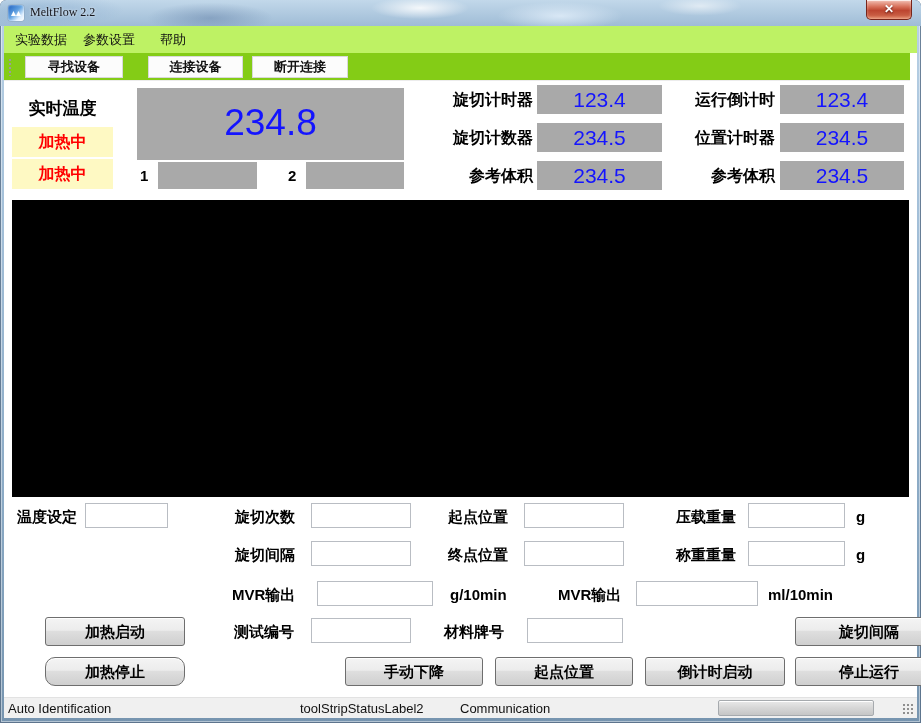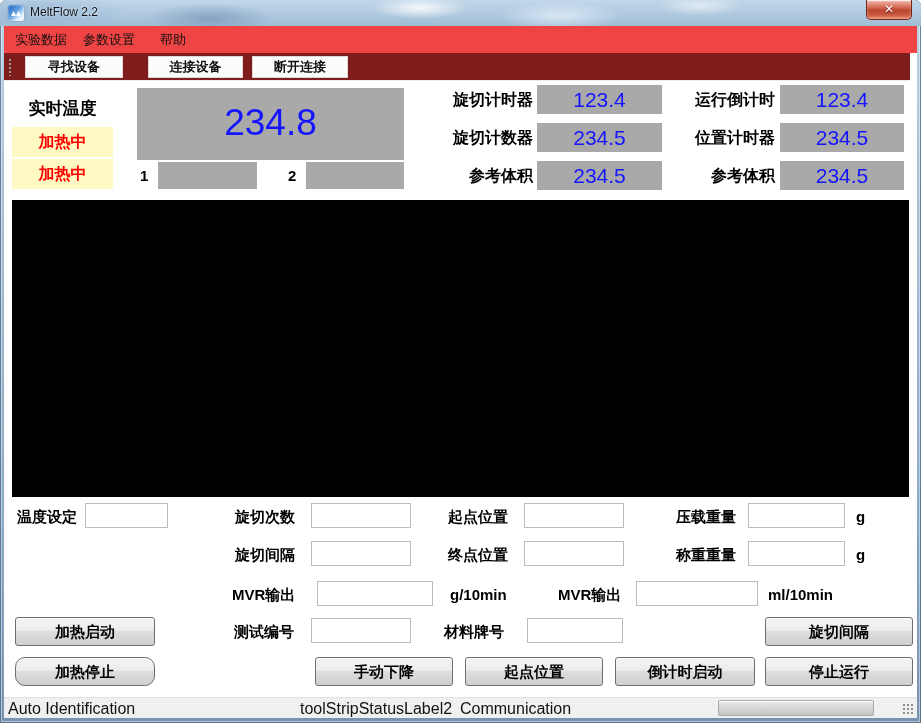--- a/index.html
+++ b/index.html
@@ -15,20 +15,21 @@
   }
   .titlebar {
     position:absolute; left:0; top:0; right:0; height:26px; border-radius:6px 6px 0 0;
     background:
       radial-gradient(70px 16px at 420px 8px, rgba(255,255,255,.85), transparent 70%),
       radial-gradient(90px 20px at 560px 16px, rgba(235,245,255,.7), transparent 70%),
       radial-gradient(60px 14px at 700px 6px, rgba(255,255,255,.55), transparent 70%),
       radial-gradient(90px 22px at 210px 18px, rgba(70,100,145,.35), transparent 70%),
       radial-gradient(120px 24px at 40px 10px, rgba(120,160,200,.45), transparent 70%),
       linear-gradient(180deg,#c2d8ea,#9fbcd6);
+    font-family: Liberation Serif, serif;
   }
   .app-icon {
     position:absolute; left:8px; top:5px; width:16px; height:16px; border-radius:3px;
     background:linear-gradient(135deg,#1d5fc0 0%,#5fa0e0 45%,#dceeff 75%,#ffffff 100%);
     box-shadow:0 0 1px rgba(0,0,0,.6), inset 0 0 2px rgba(255,255,255,.8);
   }
   .app-icon::after{ content:""; position:absolute; left:3px; top:6px; width:10px; height:5px;
     background:#fff; clip-path:polygon(0 100%,25% 0,50% 100%,75% 0,100% 100%); }
   .title-text { position:absolute; left:30px; top:5px; font-size:12px; color:#14141a; text-shadow:0 0 3px rgba(255,255,255,.9); }
   .close-btn {
@@ -36,23 +37,23 @@
     border:1px solid #77251a; border-top:none; border-radius:0 0 5px 5px;
     background:linear-gradient(180deg,#f3c0b4 0%,#d7705a 35%,#bd4530 55%,#c85c42 80%,#e89170 100%);
     box-shadow:inset 0 1px 0 rgba(255,255,255,.7), inset 0 0 3px rgba(255,255,255,.4);
     color:#fff; font-size:12px; font-weight:bold; text-align:center; line-height:18px;
     text-shadow:0 1px 2px rgba(60,0,0,.8); cursor:pointer;
   }
 
   
   .client { position:absolute; left:4px; right:4px; top:26px; bottom:5px; background:#fff; }
 
-  .menubar { position:absolute; left:0; top:0; right:0; height:27px; background:#ef4444; }
+  .menubar { position:absolute; left:0; top:0; right:0; height:27px; background:#bef264; }
   .menu-item { position:absolute; top:0; height:27px; line-height:27px; font-size:13px; color:#111; padding:0 4px; cursor:default; }
-  .toolbar { position:absolute; left:0; top:27px; right:7px; height:28px; background:#7f1d1d; border-bottom:1px solid #ececec;padding-left:48px; }
+  .toolbar { position:absolute; left:0; top:27px; right:7px; height:28px; background:#84cc16; border-bottom:1px solid #ececec;padding-left:48px; }
   .tool-grip { position:absolute; left:4px; top:5px; width:4px; height:18px;
     background-image:radial-gradient(circle,#9b9b9b 1px,transparent 1.3px); background-size:4px 4px; }
   .tbtn { position:absolute; top:3px; height:22px; border:1px solid #d9d9d9; background:#fcfcfc;
     font-size:13px; font-weight:bold; color:#111; text-align:center; line-height:20px; cursor:pointer; }
 
   
   .lbl { position:absolute; font-weight:bold; color:#000; white-space:nowrap; }
   .rt-label { left:8px; top:71px; width:101px; text-align:center; font-size:17px; }
   .heat { position:absolute; left:8px; width:101px; height:30px; background:#fef9c3; color:#ff0000;
     font-weight:bold; font-size:16px; text-align:center; line-height:30px; }
@@ -69,25 +70,25 @@
 
   
   .f-label { position:absolute; font-size:15px; font-weight:bold; height:25px; line-height:25px; white-space:nowrap; }
   .inp { position:absolute; height:25px; border:1px solid #b9bdc3; background:#fff; font-size:14px; padding:0 4px;
     font-family:"Liberation Sans","DejaVu Sans",sans-serif; }
   .unit { position:absolute; font-size:15px; font-weight:bold; height:25px; line-height:25px; }
   .btn { position:absolute; height:29px; border:1px solid #6e6e6e; border-radius:3px;
     background:linear-gradient(180deg,#f4f4f4 0%,#ececec 45%,#dedede 50%,#cfcfcf 100%);
     box-shadow:inset 0 1px 0 rgba(255,255,255,.9);
     font-size:15px; font-weight:bold; color:#000; text-align:center; line-height:27px; cursor:pointer;
-    font-family:"Liberation Sans","DejaVu Sans",sans-serif; }
+    font-family:"Liberation Sans","DejaVu Sans",sans-serif;margin-left:30px; }
 
   
   .statusbar { position:absolute; left:0; right:0; bottom:0; height:21px; background:#f0f0f0; border-top:1px solid #e2e2e2; }
-  .status-item { position:absolute; top:0; height:21px; line-height:21px; font-size:16px; color:#111; white-space:nowrap; }
+  .status-item { position:absolute; top:0; height:21px; line-height:21px; font-size:13px; color:#111; white-space:nowrap; }
   .progress { position:absolute; left:714px; top:2px; width:156px; height:16px; border:1px solid #a6aaae; border-radius:2px;
     background:linear-gradient(180deg,#e9e9e9 0%,#d6d6d6 50%,#c6c6c6 100%); box-shadow:inset 0 1px 0 #fff; }
   .resize-grip { position:absolute; right:3px; bottom:3px; width:11px; height:11px;
     background-image:radial-gradient(circle,#8f8f8f 1px,transparent 1.4px); background-size:4px 4px; background-position:bottom right; cursor:nwse-resize; }
 </style>
 </head>
 <body>
 
 <div class="window">
 

